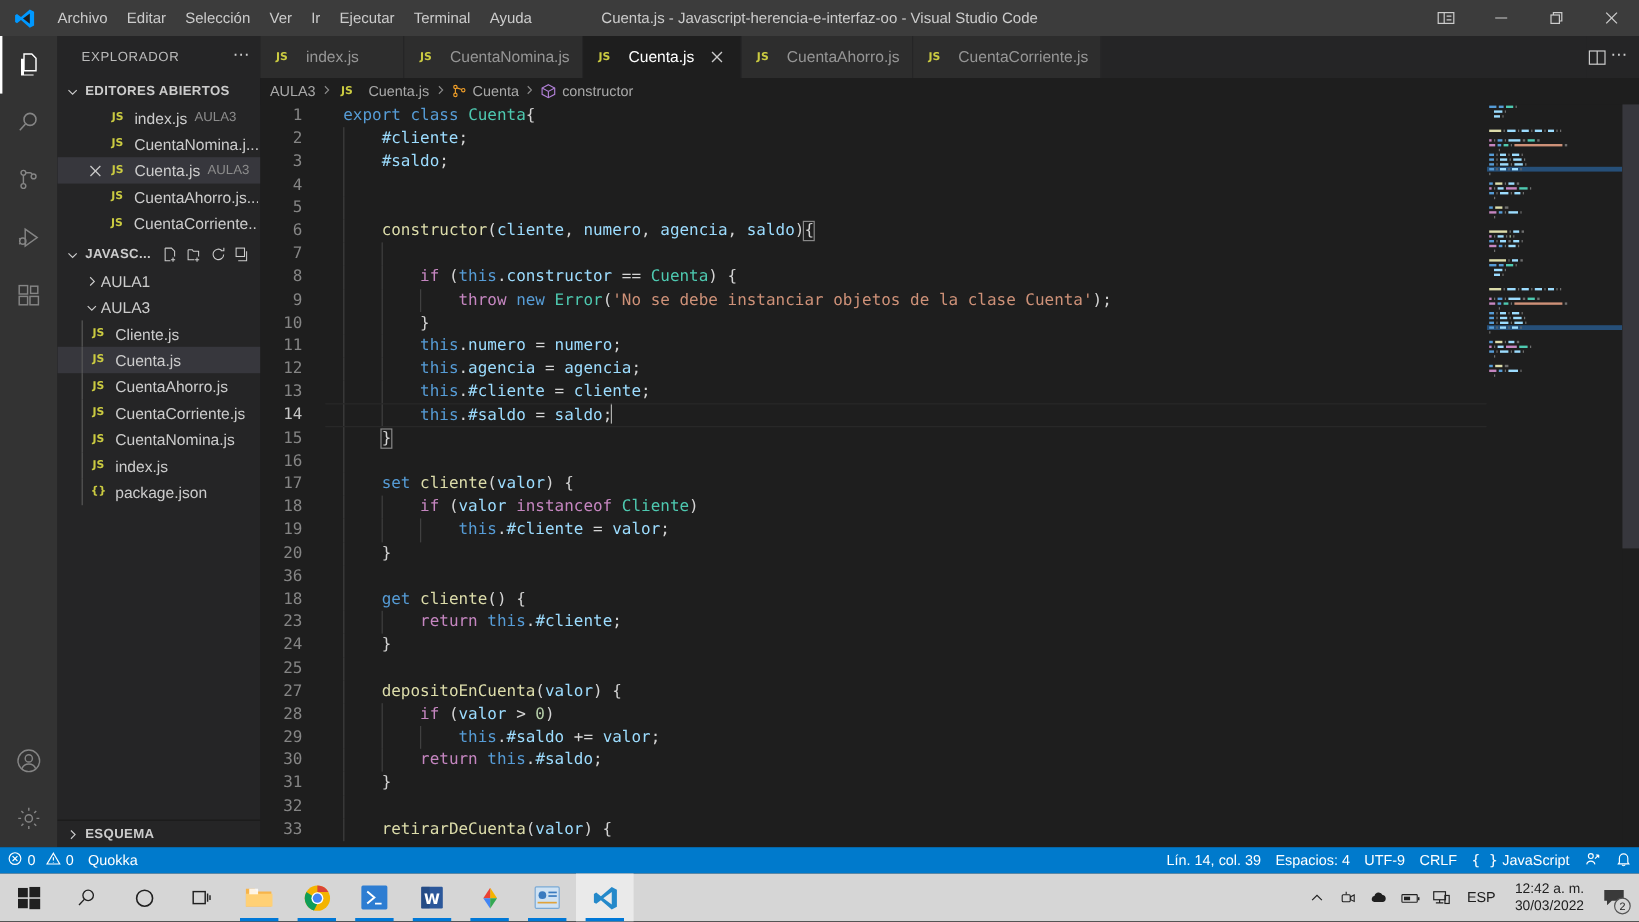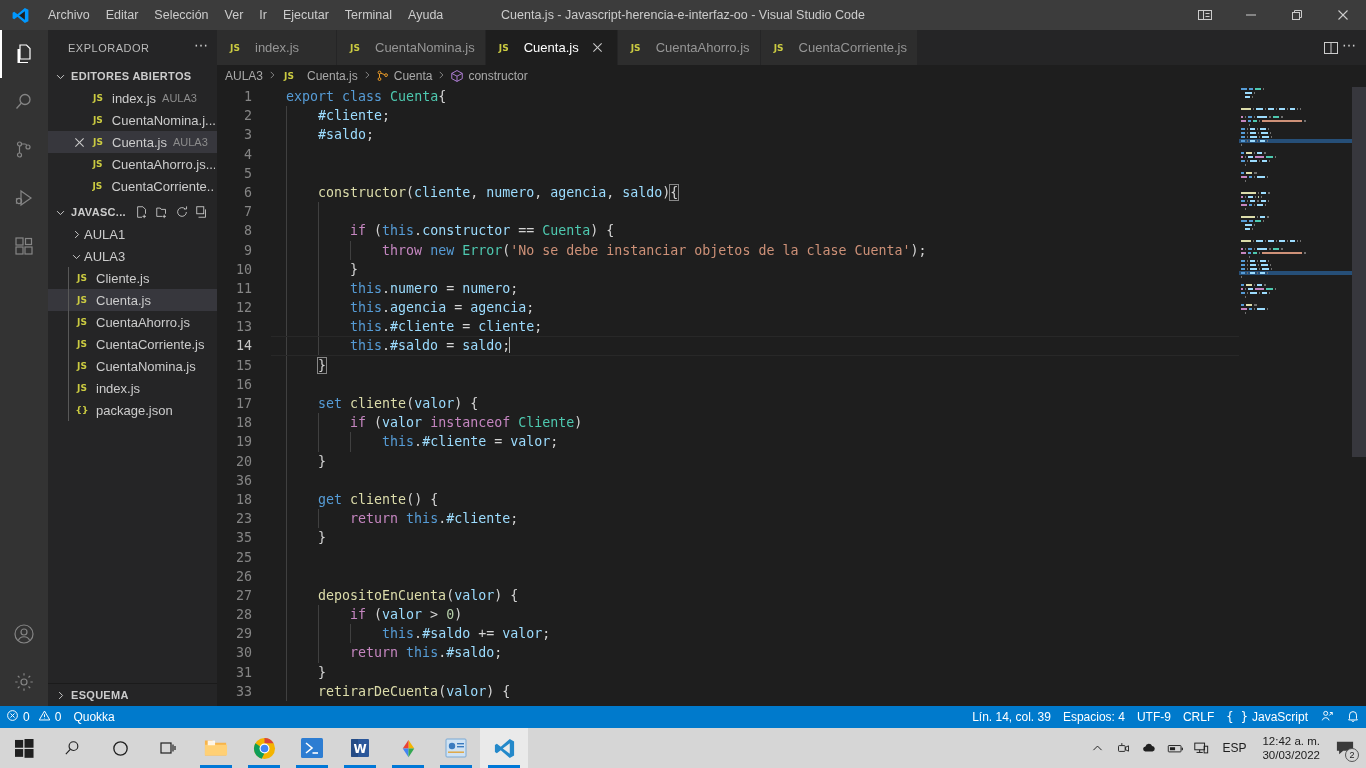--- a/index.html
+++ b/index.html
@@ -552,28 +552,28 @@
           <div class="codeline active"><span class="lnum">14</span><span class="ctext"><span class="op">        </span><span class="kw">this</span><span class="op">.</span><span class="var">#saldo</span><span class="op"> = </span><span class="var">saldo</span><span class="op">;</span><span class="cursor"></span></span><span style="position: absolute; top: 0px; bottom: 0px; width: 1px; background: rgb(64, 64, 64); left: 69px;"></span><span style="position: absolute; top: 0px; bottom: 0px; width: 1px; background: rgb(64, 64, 64); left: 101px;"></span></div>
           <div class="codeline"><span class="lnum">15</span><span class="ctext"><span class="op">    </span><span class="brkt">}</span></span><span style="position: absolute; top: 0px; bottom: 0px; width: 1px; background: rgb(64, 64, 64); left: 69px;"></span></div>
           <div class="codeline"><span class="lnum">16</span><span class="ctext"></span><span style="position: absolute; top: 0px; bottom: 0px; width: 1px; background: rgb(64, 64, 64); left: 69px;"></span></div>
           <div class="codeline"><span class="lnum">17</span><span class="ctext"><span class="op">    </span><span class="kw">set</span><span class="op"> </span><span class="fn">cliente</span><span class="op">(</span><span class="var">valor</span><span class="op">) {</span></span><span style="position: absolute; top: 0px; bottom: 0px; width: 1px; background: rgb(64, 64, 64); left: 69px;"></span></div>
           <div class="codeline"><span class="lnum">18</span><span class="ctext"><span class="op">        </span><span class="kwp">if</span><span class="op"> (</span><span class="var">valor</span><span class="op"> </span><span class="kwp">instanceof</span><span class="op"> </span><span class="typ">Cliente</span><span class="op">)</span></span><span style="position: absolute; top: 0px; bottom: 0px; width: 1px; background: rgb(64, 64, 64); left: 69px;"></span><span style="position: absolute; top: 0px; bottom: 0px; width: 1px; background: rgb(64, 64, 64); left: 101px;"></span></div>
           <div class="codeline"><span class="lnum">19</span><span class="ctext"><span class="op">            </span><span class="kw">this</span><span class="op">.</span><span class="var">#cliente</span><span class="op"> = </span><span class="var">valor</span><span class="op">;</span></span><span style="position: absolute; top: 0px; bottom: 0px; width: 1px; background: rgb(64, 64, 64); left: 69px;"></span><span style="position: absolute; top: 0px; bottom: 0px; width: 1px; background: rgb(64, 64, 64); left: 101px;"></span><span style="position: absolute; top: 0px; bottom: 0px; width: 1px; background: rgb(64, 64, 64); left: 133px;"></span></div>
           <div class="codeline"><span class="lnum">20</span><span class="ctext"><span class="op">    }</span></span><span style="position: absolute; top: 0px; bottom: 0px; width: 1px; background: rgb(64, 64, 64); left: 69px;"></span></div>
           <div class="codeline"><span class="lnum">36</span><span class="ctext"></span><span style="position: absolute; top: 0px; bottom: 0px; width: 1px; background: rgb(64, 64, 64); left: 69px;"></span></div>
           <div class="codeline"><span class="lnum">18</span><span class="ctext"><span class="op">    </span><span class="kw">get</span><span class="op"> </span><span class="fn">cliente</span><span class="op">() {</span></span><span style="position: absolute; top: 0px; bottom: 0px; width: 1px; background: rgb(64, 64, 64); left: 69px;"></span></div>
           <div class="codeline"><span class="lnum">23</span><span class="ctext"><span class="op">        </span><span class="kwp">return</span><span class="op"> </span><span class="kw">this</span><span class="op">.</span><span class="var">#cliente</span><span class="op">;</span></span><span style="position: absolute; top: 0px; bottom: 0px; width: 1px; background: rgb(64, 64, 64); left: 69px;"></span><span style="position: absolute; top: 0px; bottom: 0px; width: 1px; background: rgb(64, 64, 64); left: 101px;"></span></div>
-          <div class="codeline"><span class="lnum">35</span><span class="ctext"><span class="op">    }</span></span><span style="position: absolute; top: 0px; bottom: 0px; width: 1px; background: rgb(64, 64, 64); left: 69px;"></span></div>
+          <div class="codeline"><span class="lnum">24</span><span class="ctext"><span class="op">    }</span></span><span style="position: absolute; top: 0px; bottom: 0px; width: 1px; background: rgb(64, 64, 64); left: 69px;"></span></div>
           <div class="codeline"><span class="lnum">25</span><span class="ctext"></span><span style="position: absolute; top: 0px; bottom: 0px; width: 1px; background: rgb(64, 64, 64); left: 69px;"></span></div>
-          <div class="codeline"><span class="lnum">26</span><span class="ctext"></span><span style="position: absolute; top: 0px; bottom: 0px; width: 1px; background: rgb(64, 64, 64); left: 69px;"></span></div>
           <div class="codeline"><span class="lnum">27</span><span class="ctext"><span class="op">    </span><span class="fn">depositoEnCuenta</span><span class="op">(</span><span class="var">valor</span><span class="op">) {</span></span><span style="position: absolute; top: 0px; bottom: 0px; width: 1px; background: rgb(64, 64, 64); left: 69px;"></span></div>
           <div class="codeline"><span class="lnum">28</span><span class="ctext"><span class="op">        </span><span class="kwp">if</span><span class="op"> (</span><span class="var">valor</span><span class="op"> &gt; </span><span class="num">0</span><span class="op">)</span></span><span style="position: absolute; top: 0px; bottom: 0px; width: 1px; background: rgb(64, 64, 64); left: 69px;"></span><span style="position: absolute; top: 0px; bottom: 0px; width: 1px; background: rgb(64, 64, 64); left: 101px;"></span></div>
           <div class="codeline"><span class="lnum">29</span><span class="ctext"><span class="op">            </span><span class="kw">this</span><span class="op">.</span><span class="var">#saldo</span><span class="op"> += </span><span class="var">valor</span><span class="op">;</span></span><span style="position: absolute; top: 0px; bottom: 0px; width: 1px; background: rgb(64, 64, 64); left: 69px;"></span><span style="position: absolute; top: 0px; bottom: 0px; width: 1px; background: rgb(64, 64, 64); left: 101px;"></span><span style="position: absolute; top: 0px; bottom: 0px; width: 1px; background: rgb(64, 64, 64); left: 133px;"></span></div>
           <div class="codeline"><span class="lnum">30</span><span class="ctext"><span class="op">        </span><span class="kwp">return</span><span class="op"> </span><span class="kw">this</span><span class="op">.</span><span class="var">#saldo</span><span class="op">;</span></span><span style="position: absolute; top: 0px; bottom: 0px; width: 1px; background: rgb(64, 64, 64); left: 69px;"></span><span style="position: absolute; top: 0px; bottom: 0px; width: 1px; background: rgb(64, 64, 64); left: 101px;"></span></div>
           <div class="codeline"><span class="lnum">31</span><span class="ctext"><span class="op">    }</span></span><span style="position: absolute; top: 0px; bottom: 0px; width: 1px; background: rgb(64, 64, 64); left: 69px;"></span></div>
+          <div class="codeline"><span class="lnum">32</span><span class="ctext"></span><span style="position: absolute; top: 0px; bottom: 0px; width: 1px; background: rgb(64, 64, 64); left: 69px;"></span></div>
           <div class="codeline"><span class="lnum">33</span><span class="ctext"><span class="op">    </span><span class="fn">retirarDeCuenta</span><span class="op">(</span><span class="var">valor</span><span class="op">) {</span></span><span style="position: absolute; top: 0px; bottom: 0px; width: 1px; background: rgb(64, 64, 64); left: 69px;"></span></div>
         </div>
     </div>
 
     <div class="minimap">
       <div id="minimap-body">
           <div class="mm-line">
             <span class="mm-seg" style="width: 5.7px; background: rgb(86, 156, 214);"></span>
             <span class="mm-seg" style="width: 4.75px; background: rgb(86, 156, 214);"></span>
             <span class="mm-seg" style="width: 5.7px; background: rgb(78, 201, 176);"></span>

